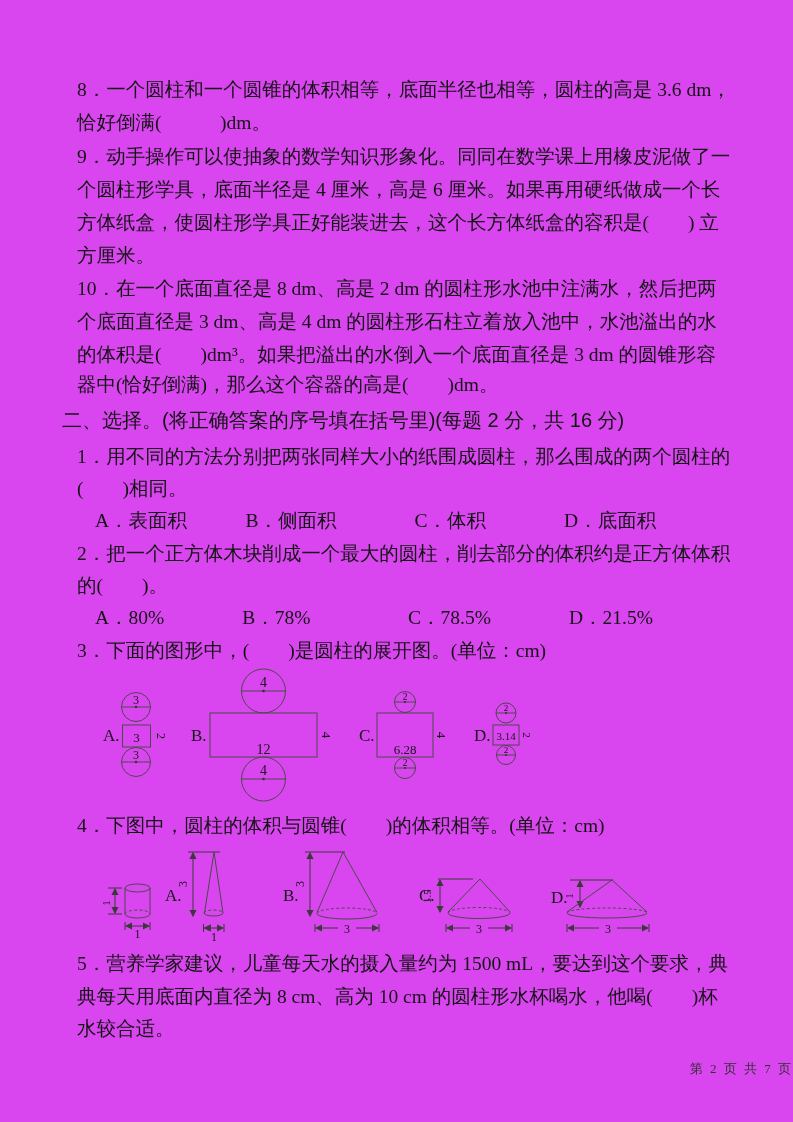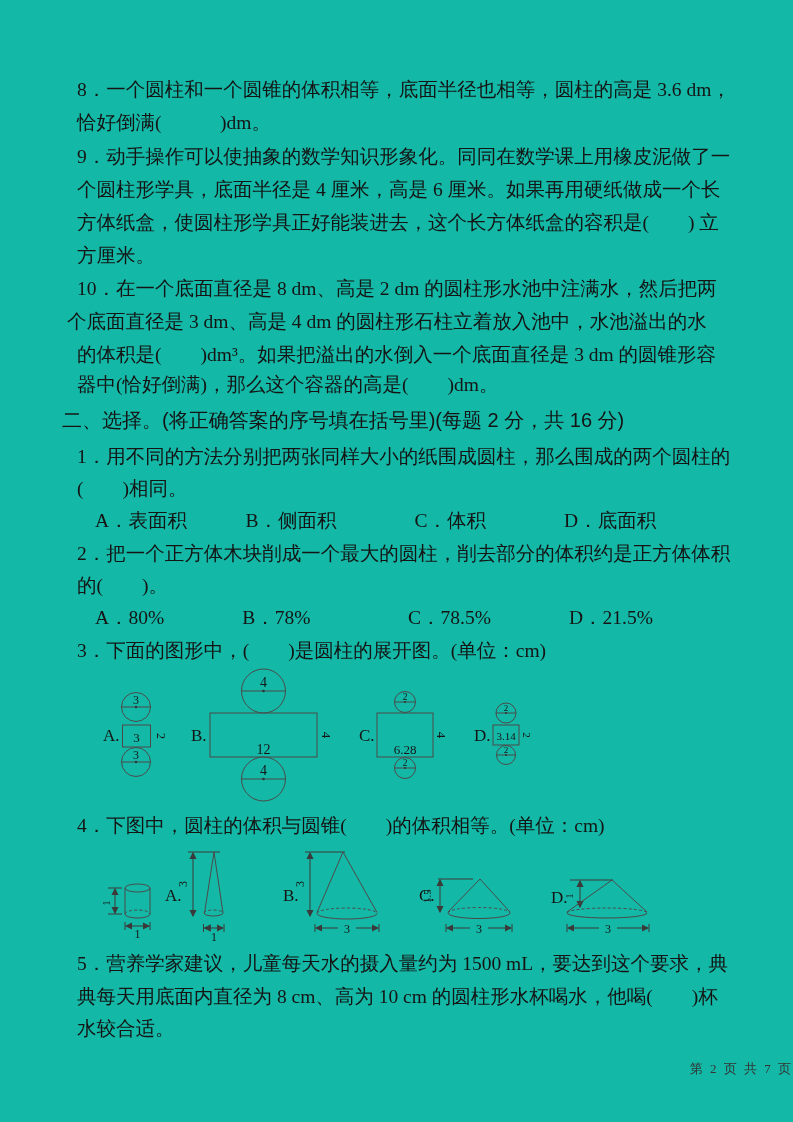--- a/index.html
+++ b/index.html
@@ -1,20 +1,20 @@
 <!DOCTYPE html>
 <html><head>
 <meta charset="utf-8">
 <style>
   html,body{margin:0;padding:0;background:#e8e8e8;}
   .page{
     position:relative;
     width:793px;height:1122px;
     margin:0 auto;
-    background:#14b8a6;
+    background:#d946ef;
     font-family:"Liberation Serif","DejaVu Serif",serif;
     color:#141414;
     overflow:hidden;
   }
   .line{
     position:absolute;
     font-size:19.5px;
     line-height:23px;
     white-space:pre;
   }
@@ -61,21 +61,21 @@
 
   <div class="line" style="left:77px;top:78px">8．一个圆柱和一个圆锥的体积相等，底面半径也相等，圆柱的高是 3.6 dm，</div>
   <div class="line" style="left:77px;top:111px">恰好倒满(　　　)dm。</div>
 
   <div class="line" style="left:77px;top:145px">9．动手操作可以使抽象的数学知识形象化。同同在数学课上用橡皮泥做了一</div>
   <div class="line" style="left:77px;top:178px">个圆柱形学具，底面半径是 4 厘米，高是 6 厘米。如果再用硬纸做成一个长</div>
   <div class="line" style="left:77px;top:211px">方体纸盒，使圆柱形学具正好能装进去，这个长方体纸盒的容积是(　　) 立</div>
   <div class="line" style="left:77px;top:244px">方厘米。</div>
 
   <div class="line" style="left:77px;top:277px">10．在一个底面直径是 8 dm、高是 2 dm 的圆柱形水池中注满水，然后把两</div>
-  <div class="line" style="left:67px;top:310px">个底面直径是 3 dm、高是 4 dm 的圆柱形石柱立着放入池中，水池溢出的水</div>
+  <div class="line" style="left:77px;top:310px">个底面直径是 3 dm、高是 4 dm 的圆柱形石柱立着放入池中，水池溢出的水</div>
   <div class="line" style="left:77px;top:343px">的体积是(　　)dm³。如果把溢出的水倒入一个底面直径是 3 dm 的圆锥形容</div>
   <div class="line" style="left:77px;top:373px">器中(恰好倒满)，那么这个容器的高是(　　)dm。</div>
 
   <div class="line sec" style="left:62px;top:409px">二、选择。(将正确答案的序号填在括号里)(每题 2 分，共 16 分)</div>
 
   <div class="line" style="left:77px;top:445px">1．用不同的方法分别把两张同样大小的纸围成圆柱，那么围成的两个圆柱的</div>
   <div class="line" style="left:77px;top:477px">(　　)相同。</div>
   <div class="line" style="left:95px;top:509px">A．表面积　　　B．侧面积　　　　C．体积　　　　D．底面积</div>
 
   <div class="line" style="left:77px;top:542px">2．把一个正方体木块削成一个最大的圆柱，削去部分的体积约是正方体体积</div>

